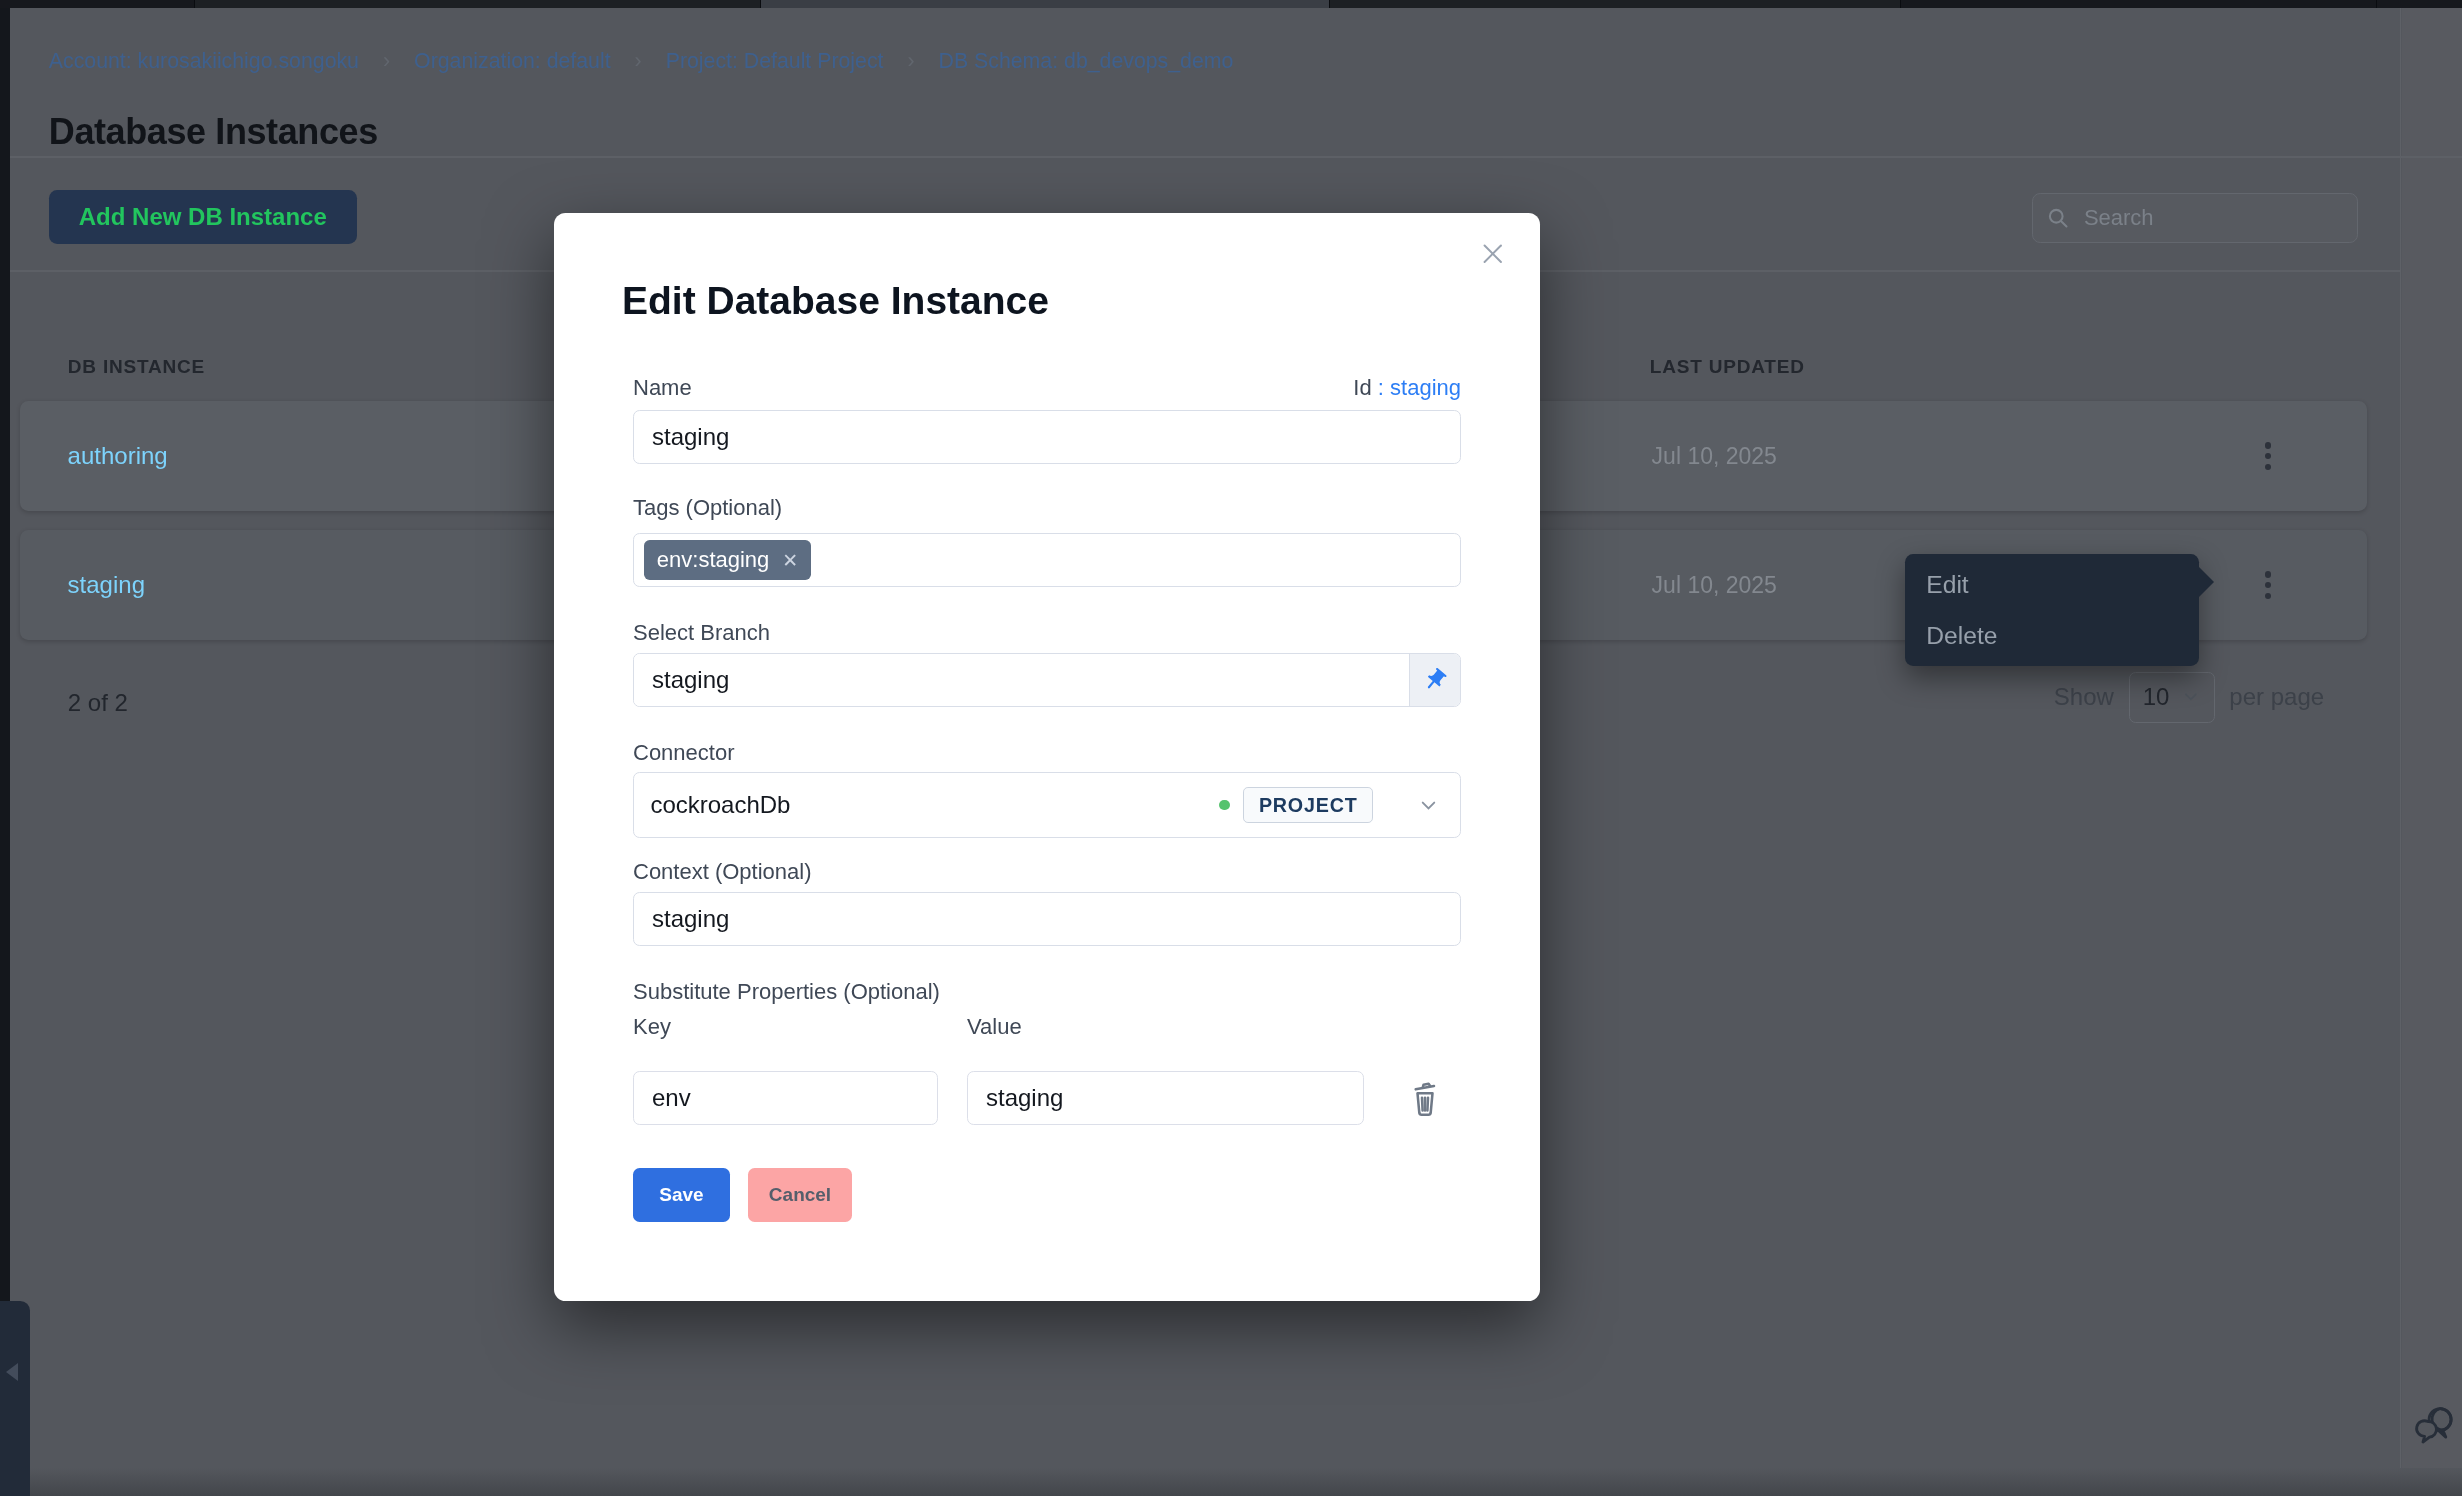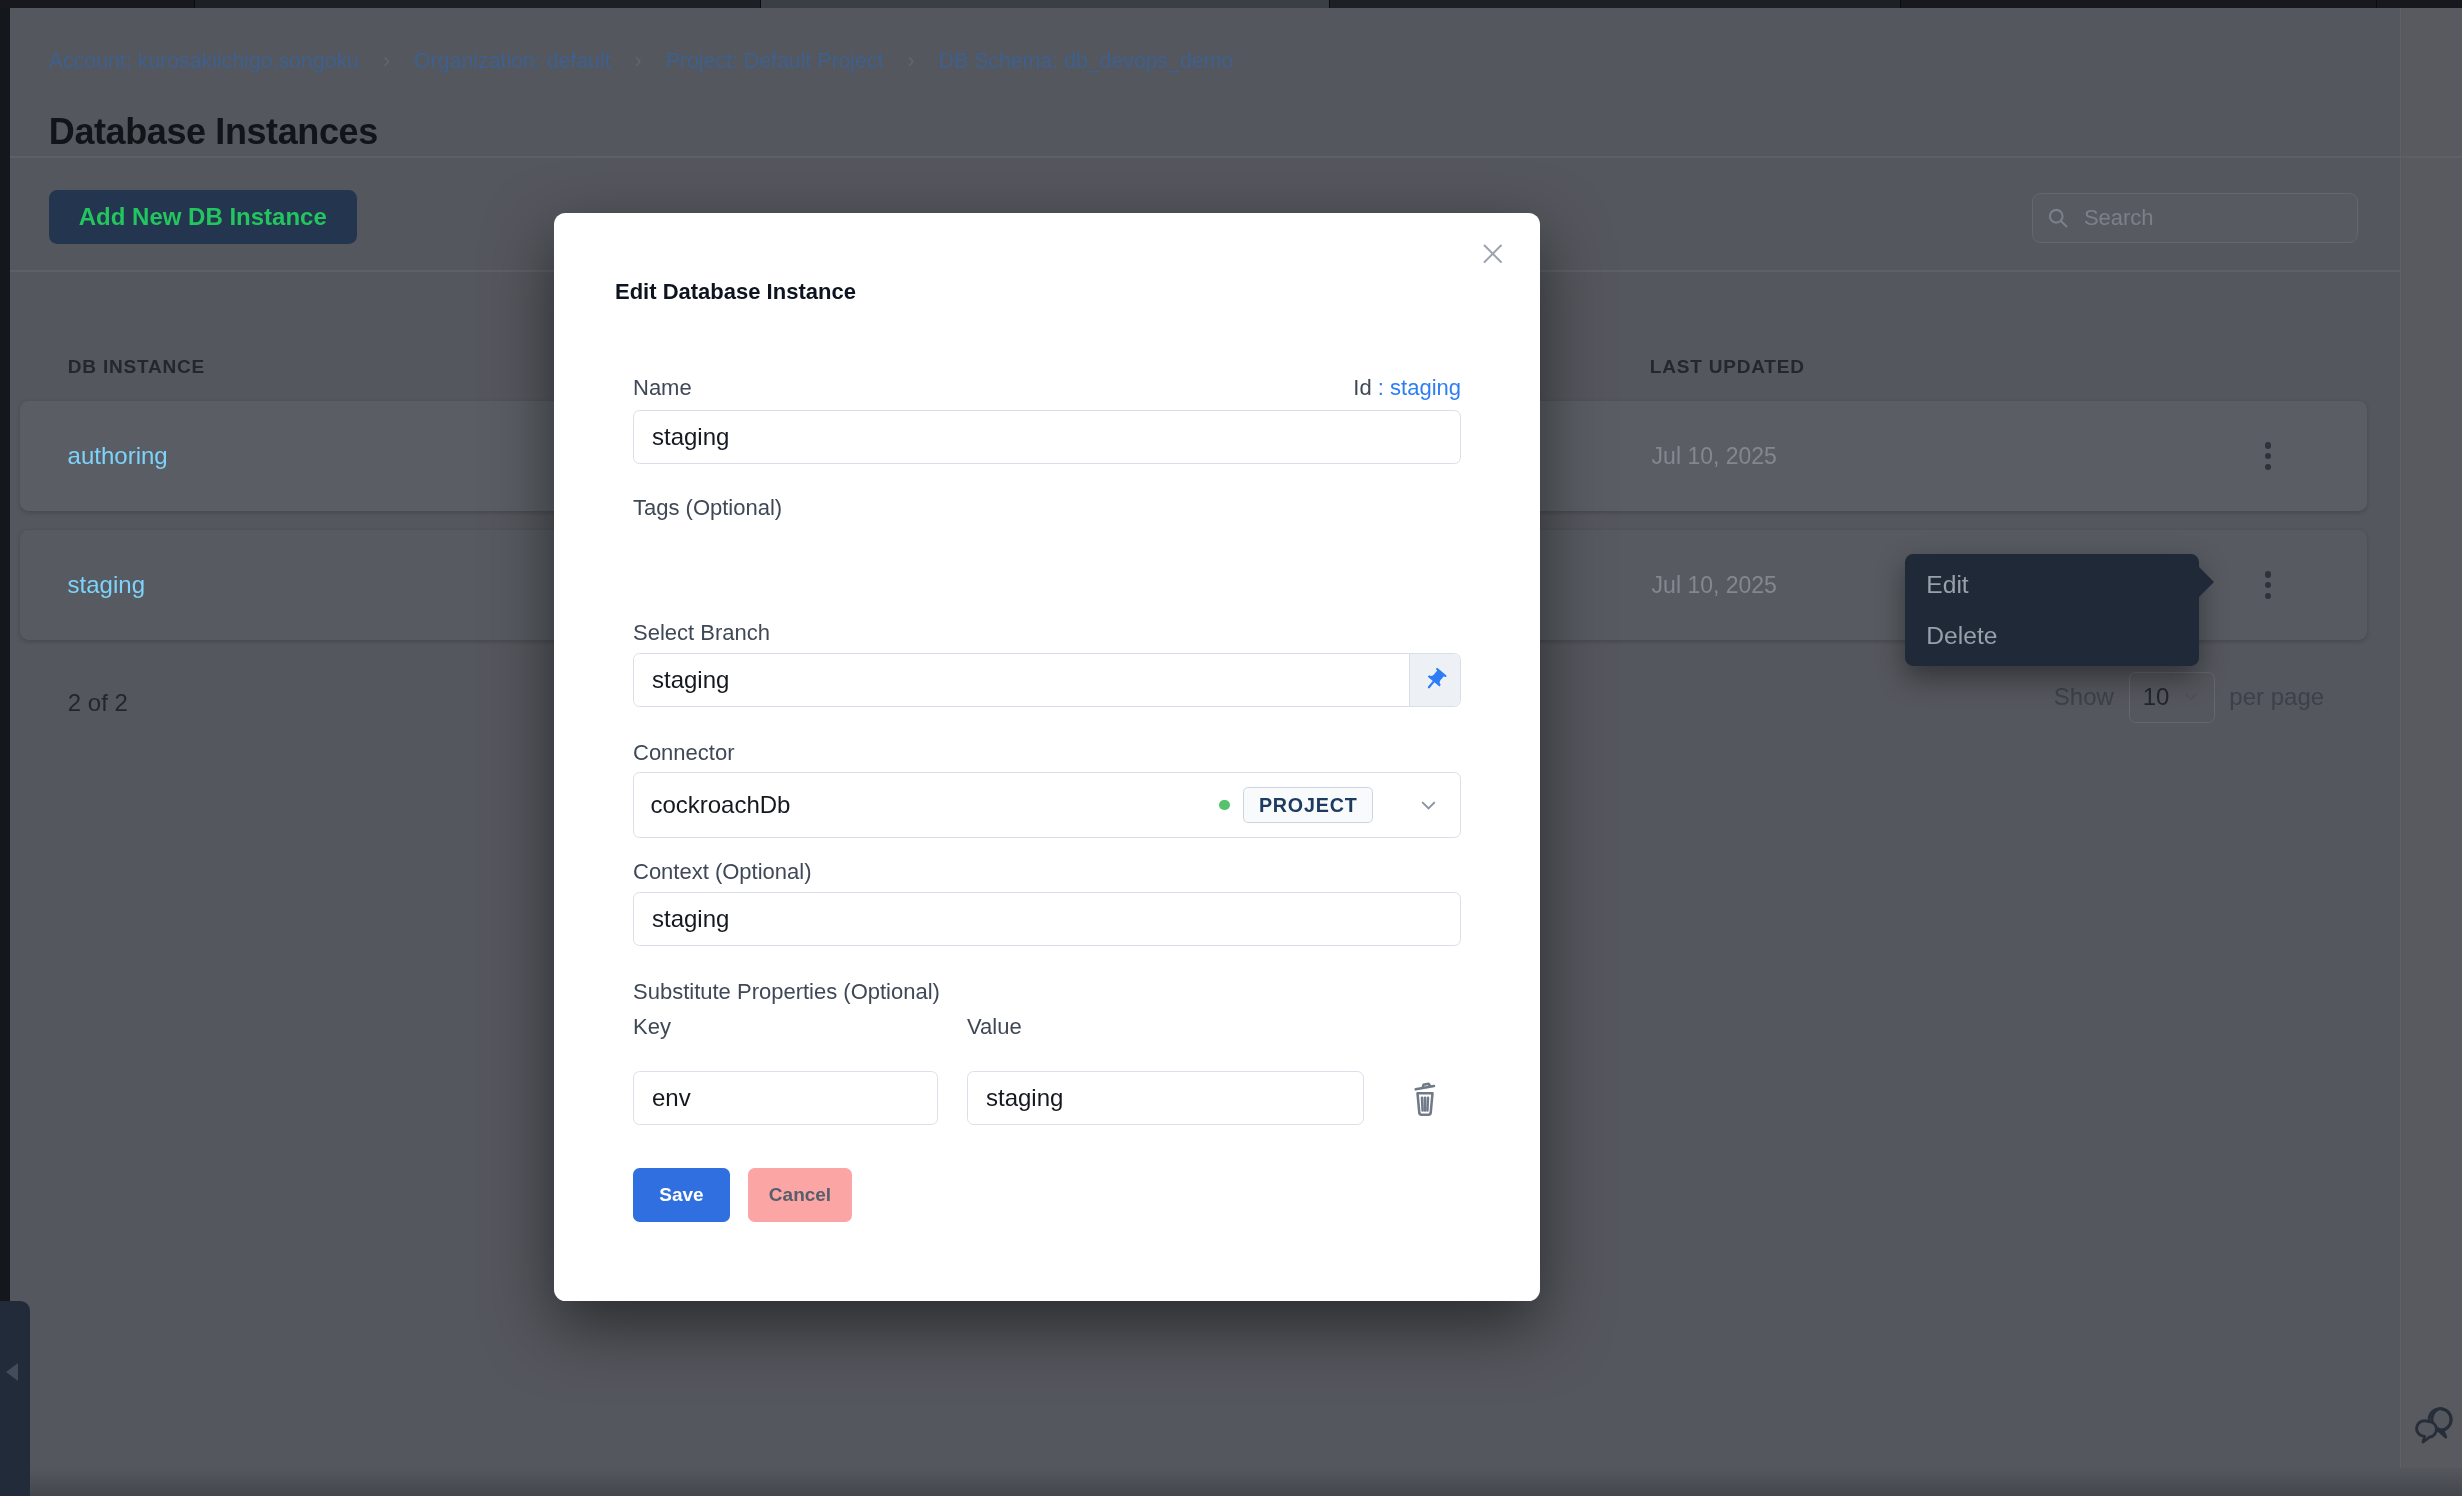--- a/index.html
+++ b/index.html
@@ -75,21 +75,21 @@
     border-radius:8.2px; box-shadow:0 11.5px 28px rgba(0,0,0,0.4); padding:4.9px 0; z-index:40; }
   .ctx-menu .item { height:51px; line-height:51px; padding-left:21.3px; font-size:24.6px; color:#97a0ab; cursor:pointer; }
   .ctx-menu .arrow { position:absolute; right:-14.8px; top:12.3px; width:0; height:0;
     border-top:16.4px solid transparent; border-bottom:16.4px solid transparent; border-left:16.4px solid #1f2937; }
 
   
   .modal { position:absolute; left:554px; top:213px; width:986px; height:1088px; background:#ffffff;
     border-radius:11.5px; box-shadow:0 24.6px 66px rgba(0,0,0,0.5); z-index:50; }
   .modal .close { position:absolute; right:28px; top:21.3px; width:39px; height:39px; display:flex;
     align-items:center; justify-content:center; cursor:pointer; }
-  .modal-title { position:absolute; left:61px; top:66px; font-size:22px; font-weight:700; color:#0d141f; }
+  .modal-title { position:absolute; left:68px; top:66px; font-size:39px; font-weight:700; color:#0d141f; }
 
   .f-label { position:absolute; left:79px; font-size:22px; color:#3f4856; }
   .id-line { position:absolute; right:79px; top:162px; font-size:22px; }
   .id-line .id-key { color:#3f4856; }
   .id-line .id-val { color:#2d7ef5; }
 
   .f-input { position:absolute; left:79px; width:828px; height:54px; border:1.6px solid #d9dee8;
     border-radius:6.6px; font-size:24px; color:#14181f; padding:0 18px; font-family:inherit; outline:none; background:#fff; }
 
   .tags-box { position:absolute; left:79px; top:320px; width:828px; height:54px; border:1.6px solid #d9dee8;
@@ -233,20 +233,26 @@
   <div class="modal-title">Edit Database Instance</div>
 
   <div class="f-label" style="top:162px;">Name</div>
   <div class="id-line">
     <span class="id-key">Id</span>
     <span class="id-val"> <span>:</span> </span><span class="id-val">staging</span>
   </div>
   <input class="f-input" style="top: 197px;" value="staging">
 
   <div class="f-label" style="top:282px;">Tags (Optional)</div>
+  <div class="tags-box">
+    <div class="chip">
+      <span>env:staging</span>
+      <span class="x">✕</span>
+    </div>
+  </div>
 
   <div class="f-label" style="top:407px;">Select Branch</div>
   <div class="branch-box">
     <input value="staging" style="">
     <div class="pin-area">
       <svg width="26" height="26" viewBox="0 0 24 24">
         <g transform="rotate(40 12 12)">
           <path fill="#2d7ef5" d="M16,9V4h1c0.55,0,1-0.45,1-1s-0.45-1-1-1H7C6.45,2,6,2.45,6,3s0.45,1,1,1h1v5c0,1.66-1.34,3-3,3v2h5.97v7l1,1l1-1v-7H19v-2 C17.34,12,16,10.66,16,9z"></path>
         </g>
       </svg>

